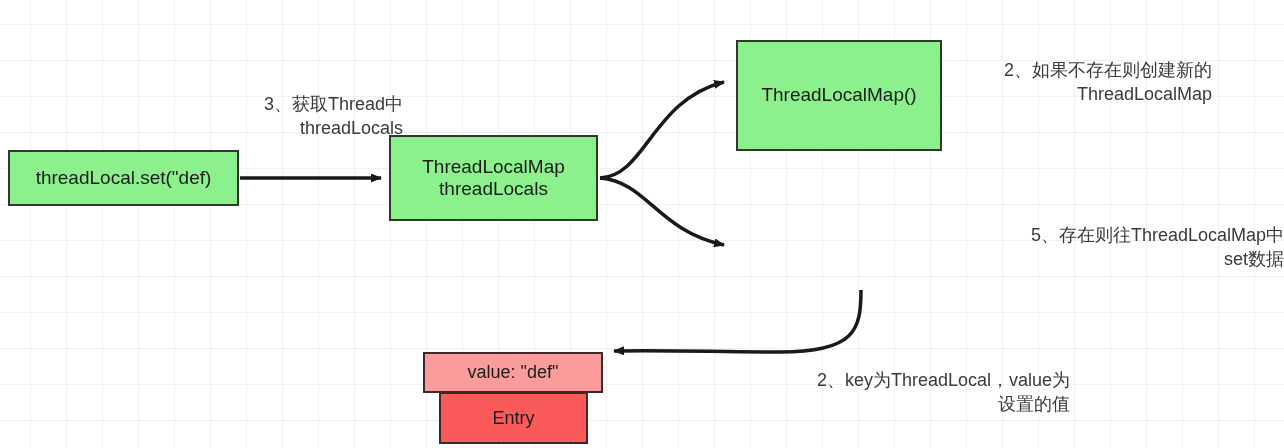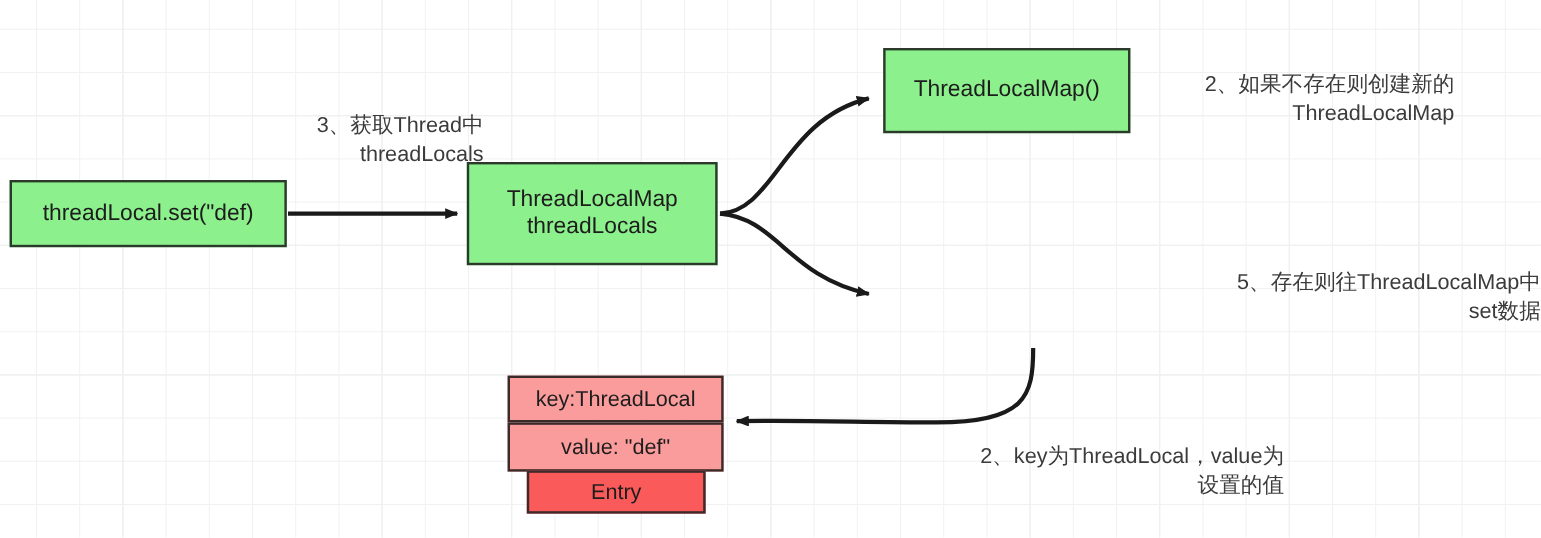--- a/index.html
+++ b/index.html
@@ -68,26 +68,26 @@
     text-align: right;
     color: #3b3b3b;
     font-size: 18px;
     line-height: 1.35;
     white-space: pre-line;
   }
 
   
   #node-set-call       { left: 8px;   top: 150px; width: 231px; height: 56px; }
   #node-threadlocals   { left: 389px; top: 135px; width: 209px; height: 86px; }
-  #node-newmap         { left: 736px; top: 40px;  width: 206px; height: 71px; }
+  #node-newmap         { left: 736px; top: 40px;  width: 206px; height: 111px; }
   #node-mapset         { left: 736px; top: 203px; width: 248px; height: 86px; }
 
   #entry-key   { left: 423px; top: 313px; width: 180px; height: 39px; }
   #entry-value { left: 423px; top: 352px; width: 180px; height: 41px; }
-  #entry-name  { left: 439px; top: 392px; width: 149px; height: 36px; }
+  #entry-name  { left: 439px; top: 392px; width: 149px; height: 52px; }
 
   
   #label-step1 { left: 219px; top: 92px;  width: 184px; }
   #label-step2 { left: 948px; top: 58px;  width: 264px; }
   #label-step3 { left: 992px; top: 223px; width: 292px; }
   #label-step4 { left: 770px; top: 368px; width: 300px; }
 </style>
 </head>
 <body>
 
@@ -126,23 +126,20 @@
       <span>ThreadLocalMap</span><br>
       <span>threadLocals</span>
     </span>
   </div>
 
   <div class="node green" id="node-newmap">
     <span>ThreadLocalMap()</span>
   </div>
 
 
-  <div class="node pink" id="entry-key">
-    <span>key:ThreadLocal</span>
-  </div>
 
   <div class="node pink" id="entry-value">
     <span>value: "def"</span>
   </div>
 
   <div class="node pink-dark" id="entry-name">
     <span>Entry</span>
   </div>
 
   <div class="label" id="label-step1">3、获取Thread中

